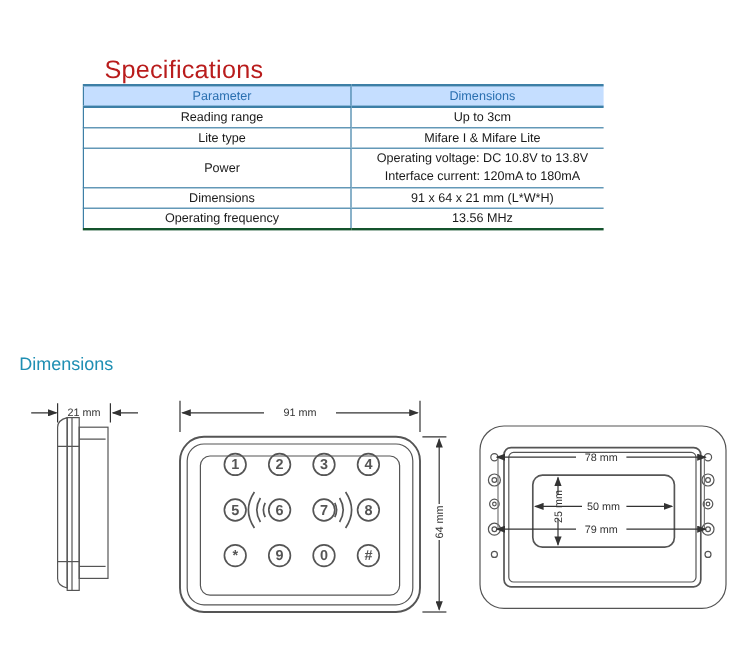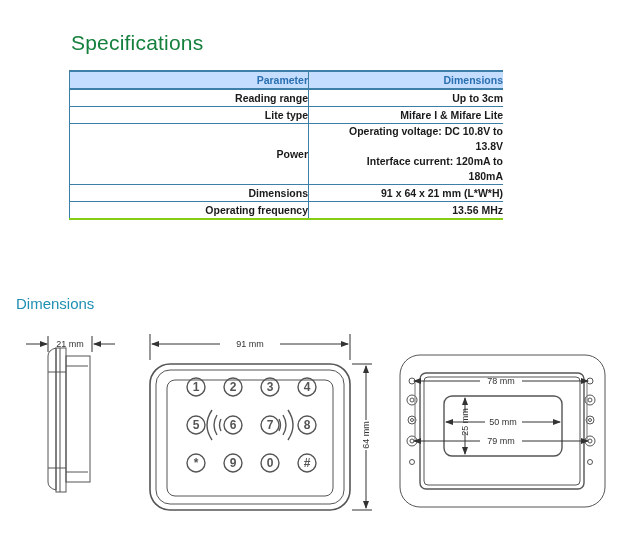--- a/index.html
+++ b/index.html
@@ -1,24 +1,24 @@
 <!DOCTYPE html>
 <html><head>
 <meta charset="utf-8">
 <style>
   html, body { margin: 0; padding: 0; background: #ffffff; }
   body { width: 622px; height: 540px; position: relative; overflow: hidden; font-family: "Liberation Sans", sans-serif; color: #1a1a1a; }
-  .title { position: absolute; left: 71px; top: 31px; font-size: 21px; color: #15803d; font-family: "Liberation Sans", sans-serif; margin: 0; font-weight: normal; letter-spacing: 0.2px; }
+  .title { position: absolute; left: 71px; top: 31px; font-size: 21px; color: #b91c1c; font-family: "Liberation Sans", sans-serif; margin: 16px; font-weight: normal; letter-spacing: 0.2px; }
   .spec-table { position: absolute; left: 69px; top: 70px; width: 434px; border-collapse: collapse; font-size: 10.5px; }
-  .spec-table th, .spec-table td { text-align: right; font-weight: bold; padding: 0 0 0 24px; border-top: 1px solid #3d7fa6; border-bottom: 1px solid #3d7fa6; vertical-align: middle; line-height: 16px; }
+  .spec-table th, .spec-table td { text-align: center; font-weight: normal; padding: 0 0 0 8px; border-top: 1px solid #3d7fa6; border-bottom: 1px solid #3d7fa6; vertical-align: middle; line-height: 16px; }
   .spec-table th { background: #c5deff; color: #2a6fb0; height: 15px; border-top: 2px solid #3d7fa6; border-bottom: 2px solid #3d7fa6; }
   .spec-table td { height: 16px; }
   .spec-table tr > *:first-child { border-left: 1px solid #3d7fa6; width: 214px; }
   .spec-table tr > *:nth-child(2) { border-left: 1px solid #3d7fa6; }
-  .spec-table tr:last-child td { border-bottom: 2px solid #84cc16; }
+  .spec-table tr:last-child td { border-bottom: 2px solid #14532d; }
   .spec-table td.tall { height: 32px; line-height: 15px; }
   .h2 { position: absolute; left: 16px; top: 295px; font-size: 15px; color: #1f8fb3; margin: 0; font-weight: normal; }
   .drawing { position: absolute; left: 0; top: 320px; }
   .dimlabel { font-family: "Liberation Sans", sans-serif; font-size: 9px; fill: #333; }
   .keylabel { font-family: "Liberation Sans", sans-serif; font-size: 12px; font-weight: bold; fill: #555; }
 </style>
 </head>
 <body>
 
 <h1 class="title">Specifications</h1>

